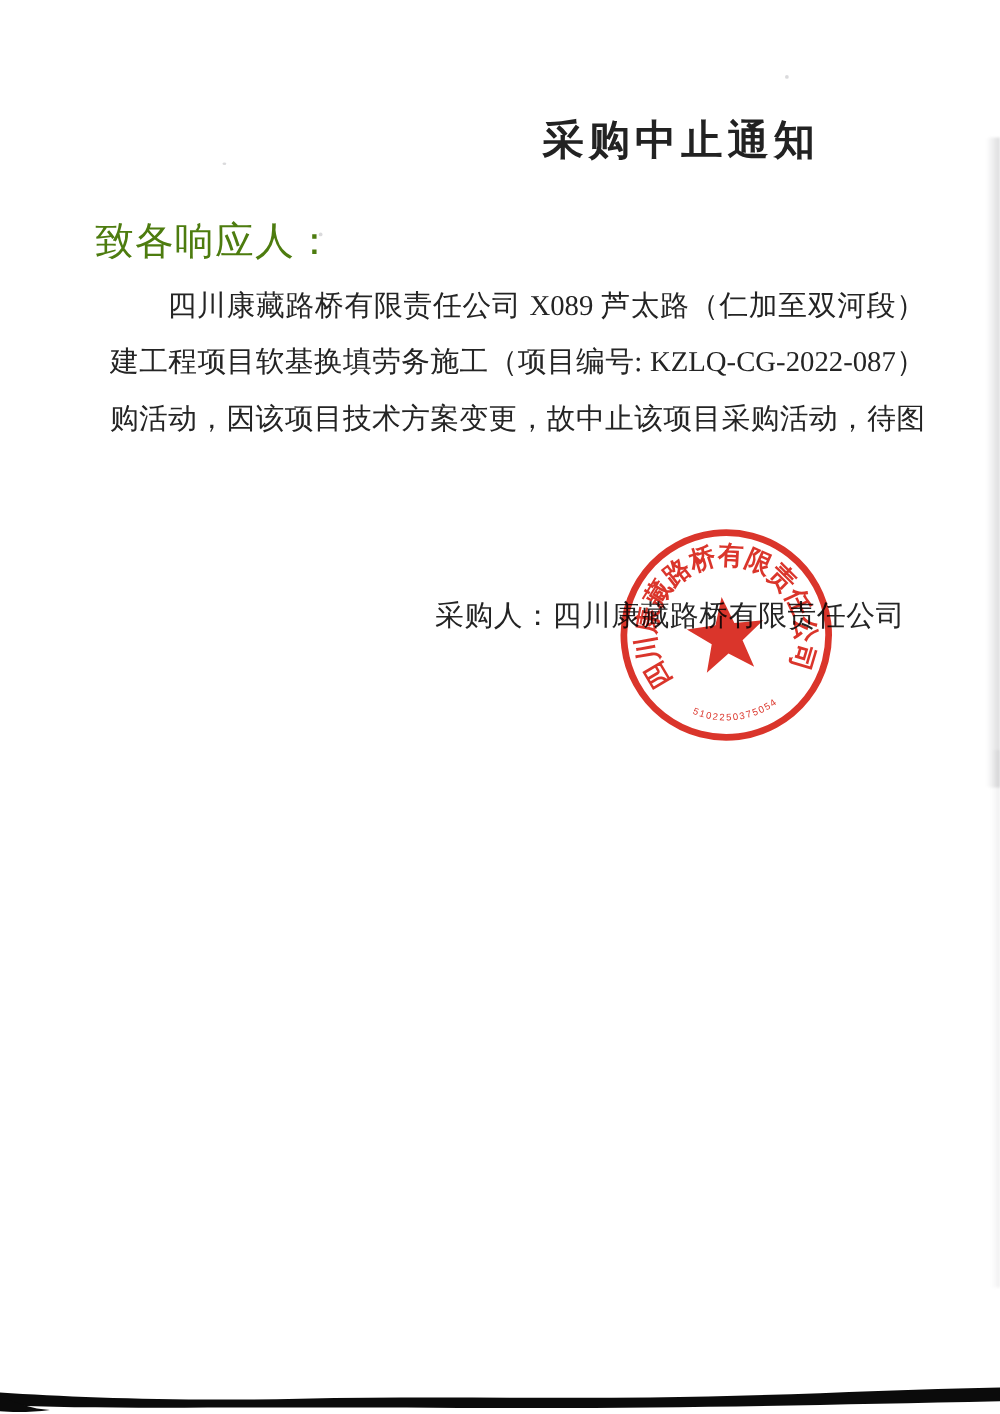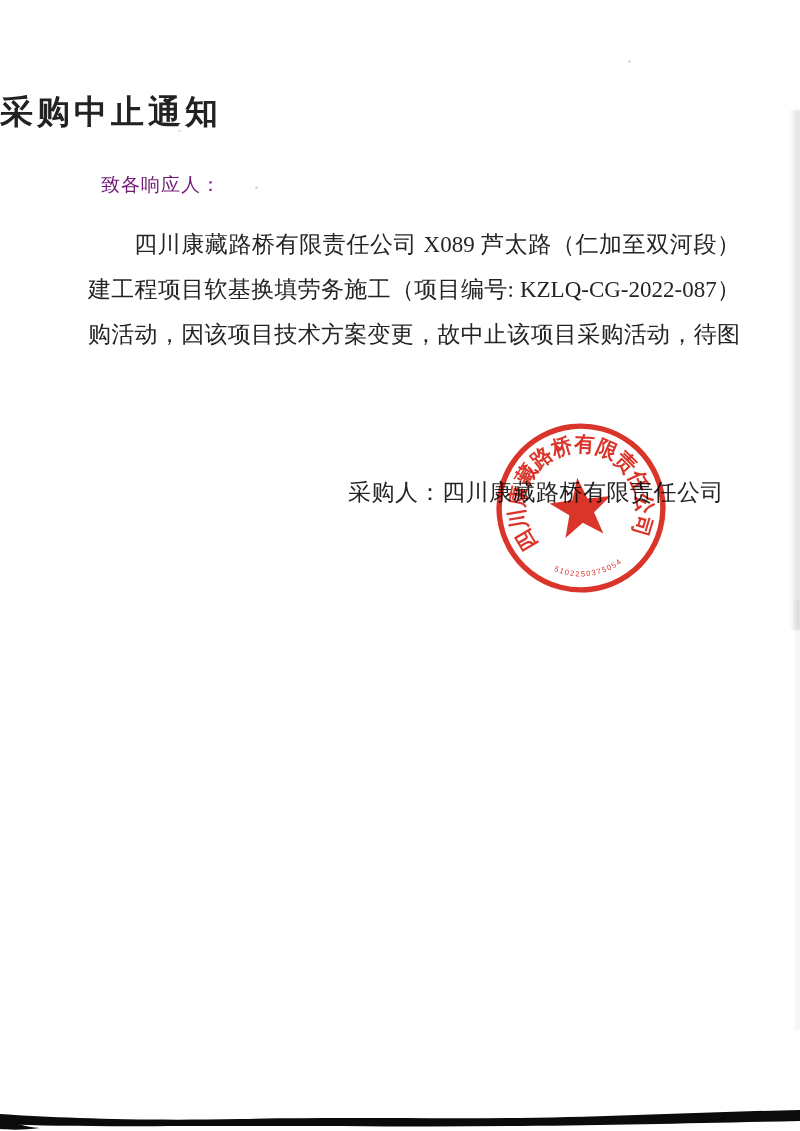--- a/index.html
+++ b/index.html
@@ -10,33 +10,33 @@
     background: #ffffff;
     overflow: hidden;
     font-family: "Liberation Serif", "DejaVu Serif", serif;
     color: #1c1c1c;
   }
   .notice-title {
     position: absolute;
     top: 90px;
     left: 0;
     width: 656px;
-    text-align: left;
+    text-align: right;
     font-size: 33px;
     font-weight: 700;
     letter-spacing: 4px;
     color: #222;
   }
   .salutation {
     position: absolute;
     top: 172px;
-    left: 101px;
-    font-size: 19px;
+    left: 76px;
+    font-size: 31px;
     letter-spacing: 1px;
-    color: #701a75;
+    color: #4d7c0f;
   }
   .body-block {
     position: absolute;
     top: 222px;
     left: 88px;
     width: 652px;
   }
   .body-line {
     font-size: 23px;
     line-height: 45px;

